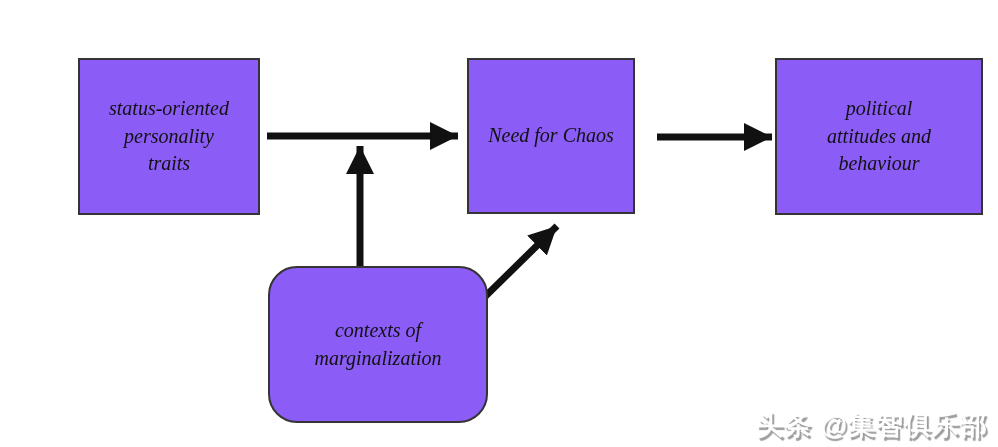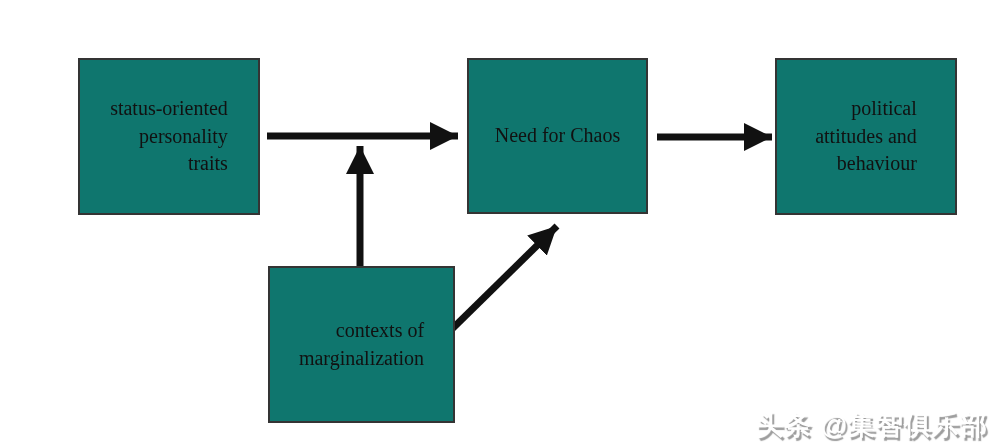--- a/index.html
+++ b/index.html
@@ -26,36 +26,37 @@
     stroke: var(--arrow, #111111);
     stroke-width: 7;
   }
   .arrow-layer marker path {
     fill: var(--arrow, #111111);
   }
   .node {
     position: absolute;
     box-sizing: border-box;
     border: 2px solid var(--box-border, #343434);
-    background: #0f766e;
+    background: #8b5cf6;
     display: flex;
     align-items: center;
     justify-content: center;
-    text-align: right;
+    text-align: center;
+    font-style: italic;
   }
   .node-label {
     white-space: pre-line;
     font-size: 20px;
     line-height: 1.38;
     color: var(--text, #111111);
   }
   .node-traits        { left: 78px;  top: 58px;  width: 182px; height: 157px; }
-  .node-chaos         { left: 467px; top: 58px;  width: 181px; height: 156px; }
-  .node-political     { left: 775px; top: 58px;  width: 182px; height: 157px; }
-  .node-marginalization { left: 268px; top: 266px; width: 187px; height: 157px; }
+  .node-chaos         { left: 467px; top: 58px;  width: 168px; height: 156px; }
+  .node-political     { left: 775px; top: 58px;  width: 208px; height: 157px; }
+  .node-marginalization { left: 268px; top: 266px; width: 220px; height: 157px; border-radius: 29px; }
   .watermark {
     position: absolute;
     right: 10px;
     bottom: 4px;
     font-family: "Liberation Sans", "DejaVu Sans", sans-serif;
     font-weight: bold;
     font-size: 27px;
     letter-spacing: 1px;
     color: #ffffff;
     text-shadow: 2px 3px 1px var(--watermark-shadow, #9c9c9c);

